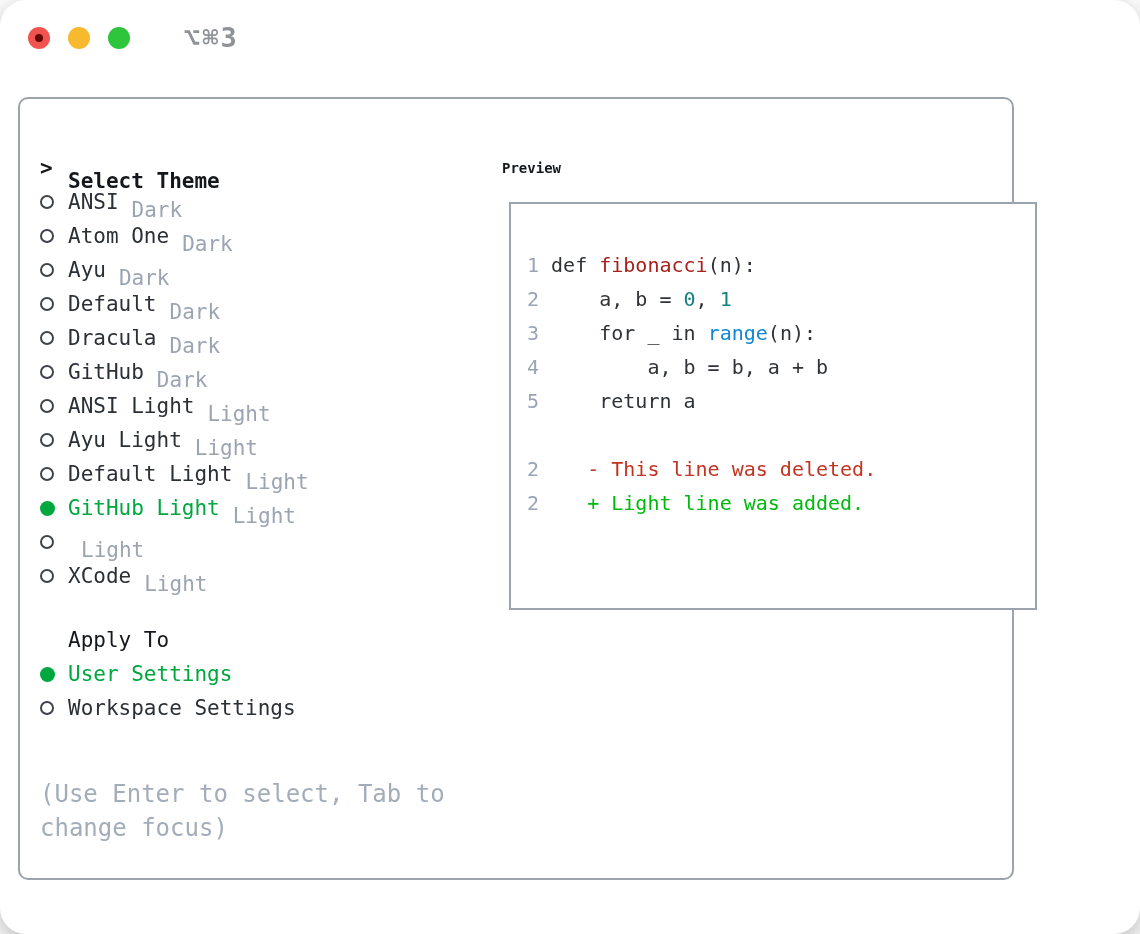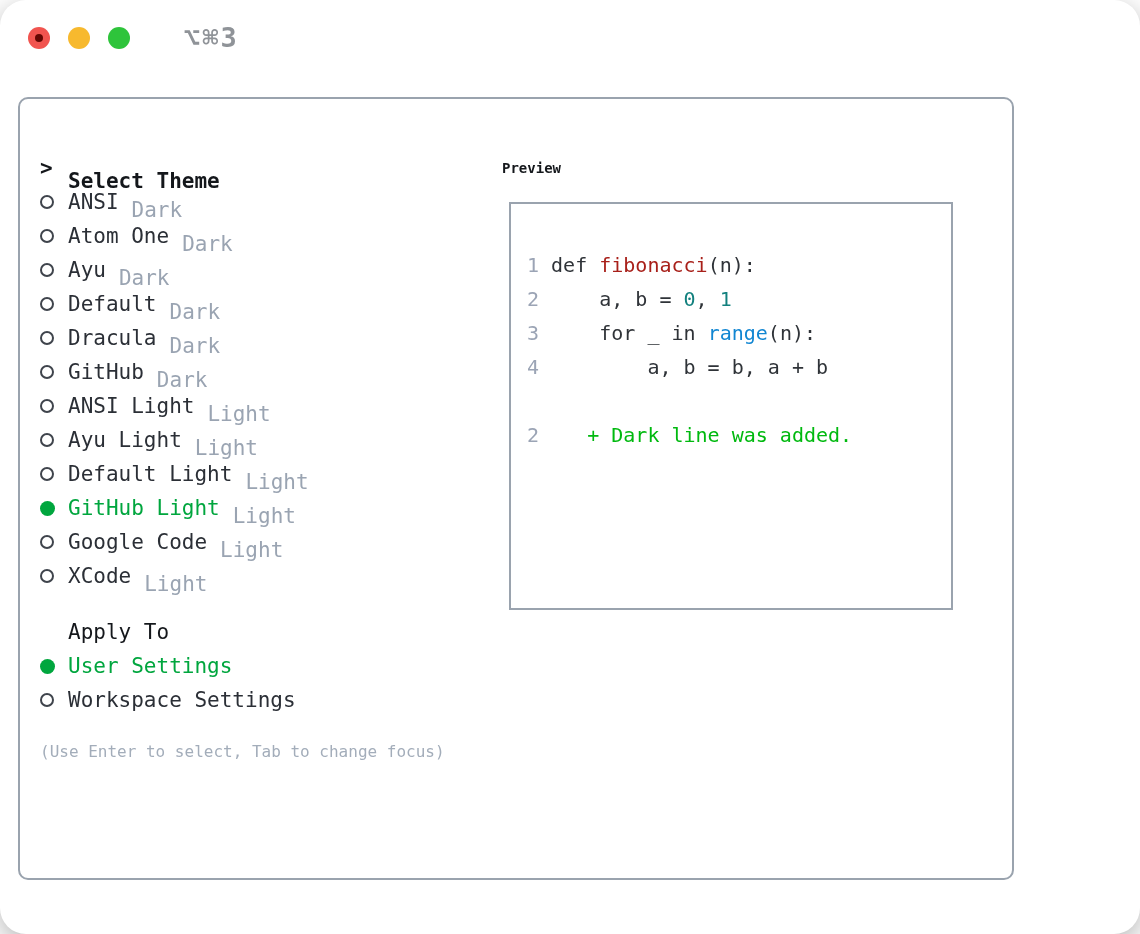--- a/index.html
+++ b/index.html
@@ -48,32 +48,32 @@
     width:14px; height:14px; border-radius:50%;
     border:2px solid #3f444c; background:transparent;
   }
   .radio.on { border:none; background:var(--accent-green); width:15px; height:15px; }
   .hdr-prefix { width:28px; font-weight:bold; color:var(--text-black); }
   .hdr-label  { font-weight:bold; color:var(--text-black);margin-top:25px; }
   .plain-label { color:var(--text-black); }
   .theme-name { color:var(--text-dark); }
   .theme-name.sel { color:var(--accent-green);text-align:center; }
   .variant { color:var(--text-variant-gray); margin-left:13px;margin-top:16px; }
-  .apply-header { margin-top:22px; }
+  .apply-header { margin-top:30px; }
   .hint {
-    margin-top:18px; width:430px; color:var(--text-hint-gray);
-    font-size:16px; line-height:34px;
+    margin-top:52px; width:430px; color:var(--text-hint-gray);
+    font-size:24px; line-height:34px;
   }
   
   .preview-col { position:absolute; left:482px; top:52px; }
   .preview-heading {
     font-size:14px; font-weight:bold; color:var(--text-black); line-height:34px;
   }
   .preview-box {
-    margin-left:7px; margin-top:17px; width:444px; height:408px;
+    margin-left:7px; margin-top:17px; width:528px; height:408px;
     border:2px solid var(--border-gray); background:#ffffff;
     padding:44px 0 0 16px;
     font-size:20px; line-height:34px;
   }
   .code-line { height:34px; white-space:pre; }
   .gutter { display:inline-block; width:2ch; color:var(--line-number-gray); }
 </style>
 </head>
 <body>
 
@@ -96,21 +96,21 @@
           <div class="row"><span class="bullet-cell"><span class="radio"></span></span><span class="theme-name">ANSI</span><span class="variant">Dark</span></div>
           <div class="row"><span class="bullet-cell"><span class="radio"></span></span><span class="theme-name">Atom One</span><span class="variant">Dark</span></div>
           <div class="row"><span class="bullet-cell"><span class="radio"></span></span><span class="theme-name">Ayu</span><span class="variant">Dark</span></div>
           <div class="row"><span class="bullet-cell"><span class="radio"></span></span><span class="theme-name">Default</span><span class="variant">Dark</span></div>
           <div class="row"><span class="bullet-cell"><span class="radio"></span></span><span class="theme-name">Dracula</span><span class="variant">Dark</span></div>
           <div class="row"><span class="bullet-cell"><span class="radio"></span></span><span class="theme-name">GitHub</span><span class="variant">Dark</span></div>
           <div class="row"><span class="bullet-cell"><span class="radio"></span></span><span class="theme-name">ANSI Light</span><span class="variant">Light</span></div>
           <div class="row"><span class="bullet-cell"><span class="radio"></span></span><span class="theme-name">Ayu Light</span><span class="variant">Light</span></div>
           <div class="row"><span class="bullet-cell"><span class="radio"></span></span><span class="theme-name">Default Light</span><span class="variant">Light</span></div>
           <div class="row"><span class="bullet-cell"><span class="radio on"></span></span><span class="theme-name sel">GitHub Light</span><span class="variant">Light</span></div>
-          <div class="row"><span class="bullet-cell"><span class="radio"></span></span><span class="theme-name">Google Code</span><span class="variant">Light</span></div>
+          <div class="row"><span class="bullet-cell"><span class="radio"></span></span><span class="variant">Light</span></div>
           <div class="row"><span class="bullet-cell"><span class="radio"></span></span><span class="theme-name">XCode</span><span class="variant">Light</span></div>
         </div>
 
       <div class="row apply-header">
         <span class="bullet-cell"></span><span class="plain-label">Apply To</span>
       </div>
 
       <div id="apply-list">
           <div class="row"><span class="bullet-cell"><span class="radio on"></span></span><span class="theme-name sel">User Settings</span></div>
           <div class="row"><span class="bullet-cell"><span class="radio"></span></span><span class="theme-name">Workspace Settings</span></div>
@@ -119,19 +119,21 @@
       <div class="hint">(Use Enter to select, Tab to change focus)</div>
     </div>
 
     <div class="preview-col">
       <div class="preview-heading">Preview</div>
       <div class="preview-box" id="preview-box">
           <div class="code-line"><span class="gutter">1</span><span style="color: rgb(47, 51, 56);">def </span><span style="color: rgb(168, 32, 26);">fibonacci</span><span style="color: rgb(47, 51, 56);">(n):</span></div>
           <div class="code-line"><span class="gutter">2</span><span style="color: rgb(47, 51, 56);">    a, b = </span><span style="color: rgb(18, 128, 126);">0</span><span style="color: rgb(47, 51, 56);">, </span><span style="color: rgb(18, 128, 126);">1</span></div>
           <div class="code-line"><span class="gutter">3</span><span style="color: rgb(47, 51, 56);">    for _ in </span><span style="color: rgb(17, 134, 210);">range</span><span style="color: rgb(47, 51, 56);">(n):</span></div>
           <div class="code-line"><span class="gutter">4</span><span style="color: rgb(47, 51, 56);">        a, b = b, a + b</span></div>
+          <div class="code-line"><span class="gutter">5</span><span style="color: rgb(47, 51, 56);">    return a</span></div>
           <div class="code-line"><span class="gutter"></span></div>
-          <div class="code-line"><span class="gutter">2</span><span style="color: rgb(0, 185, 15);">   + Dark line was added.</span></div>
+          <div class="code-line"><span class="gutter">2</span><span style="color: rgb(194, 51, 33);">   - This line was deleted.</span></div>
+          <div class="code-line"><span class="gutter">2</span><span style="color: rgb(0, 185, 15);">   + Light line was added.</span></div>
         </div>
     </div>
 
   </div>
 </div>
 
 </body></html>

